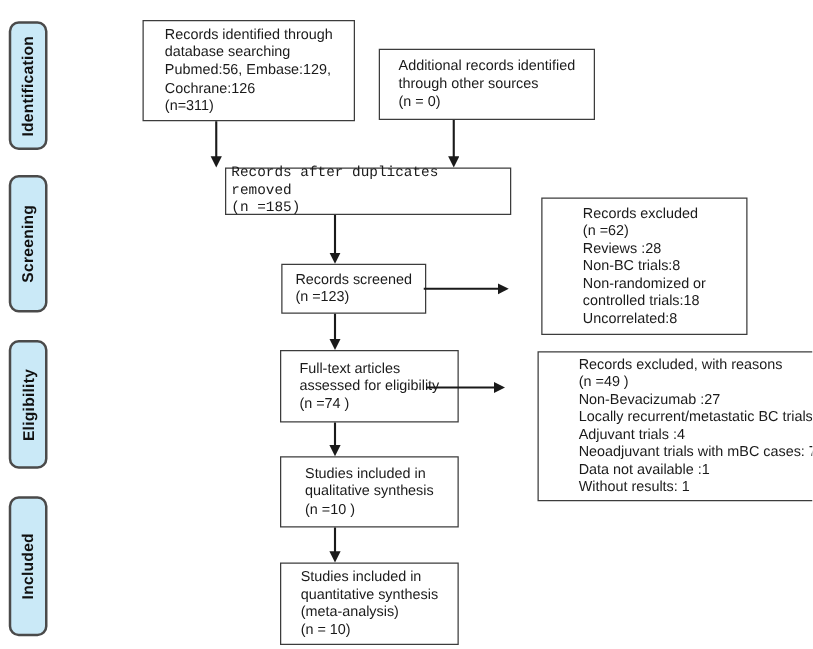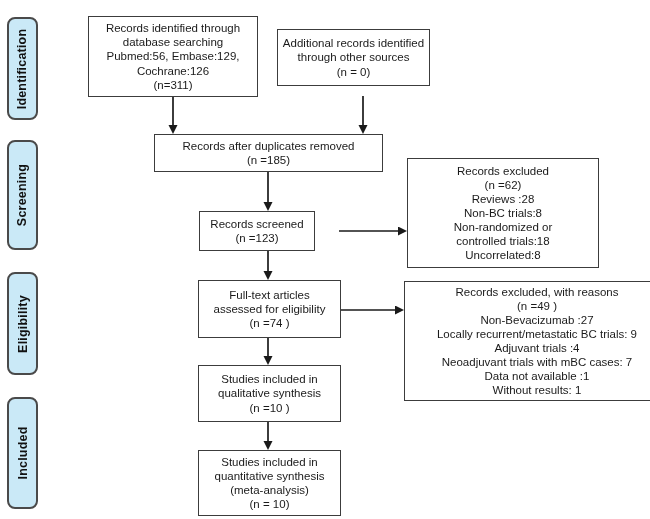--- a/index.html
+++ b/index.html
@@ -32,21 +32,21 @@
     color: #111111;
   }
   .box {
     position: absolute;
     background: #ffffff;
     border: 1.7px solid var(--box-border, #3c3c3c);
     box-sizing: border-box;
     display: flex;
     align-items: center;
     justify-content: center;
-    text-align: center;
+    margin-left: 26px;
   }
   .box-text {
     white-space: pre-line;
     font-size: 11.5px;
     line-height: 1.22;
     color: #1a1a1a;
     padding: 2px 4px;
   }
   .arrows {
     position: absolute;
@@ -74,37 +74,37 @@
   </div>
 
   <div class="box" style="left:88px; top:16px; width:170px; height:81px;">
     <div class="box-text">Records identified through
 database searching
 Pubmed:56, Embase:129,
 Cochrane:126
 (n=311)</div>
   </div>
 
-  <div class="box" style="left:277px; top:29px; width:153px; height:57px;">
+  <div class="box" style="left:277px; top:39px; width:173px; height:57px;">
     <div class="box-text">Additional records identified
 through other sources
 (n = 0)</div>
   </div>
 
-  <div class="box" style="left:154px; top:134px; width:229px; height:38px;">
+  <div class="box" style="left:154px; top:134px; width:229px; height:38px;font-family:Liberation Mono, monospace;">
     <div class="box-text">Records after duplicates removed
 (n =185)</div>
   </div>
 
   <div class="box" style="left:199px; top:211px; width:116px; height:40px;">
     <div class="box-text">Records screened
 (n =123)</div>
   </div>
 
-  <div class="box" style="left:407px; top:158px; width:192px; height:110px;">
+  <div class="box" style="left:407px; top:158px; width:165px; height:110px;">
     <div class="box-text">Records excluded
 (n =62)
 Reviews :28
 Non-BC trials:8
 Non-randomized or
 controlled trials:18
 Uncorrelated:8</div>
   </div>
 
   <div class="box" style="left:198px; top:280px; width:143px; height:58px;">

